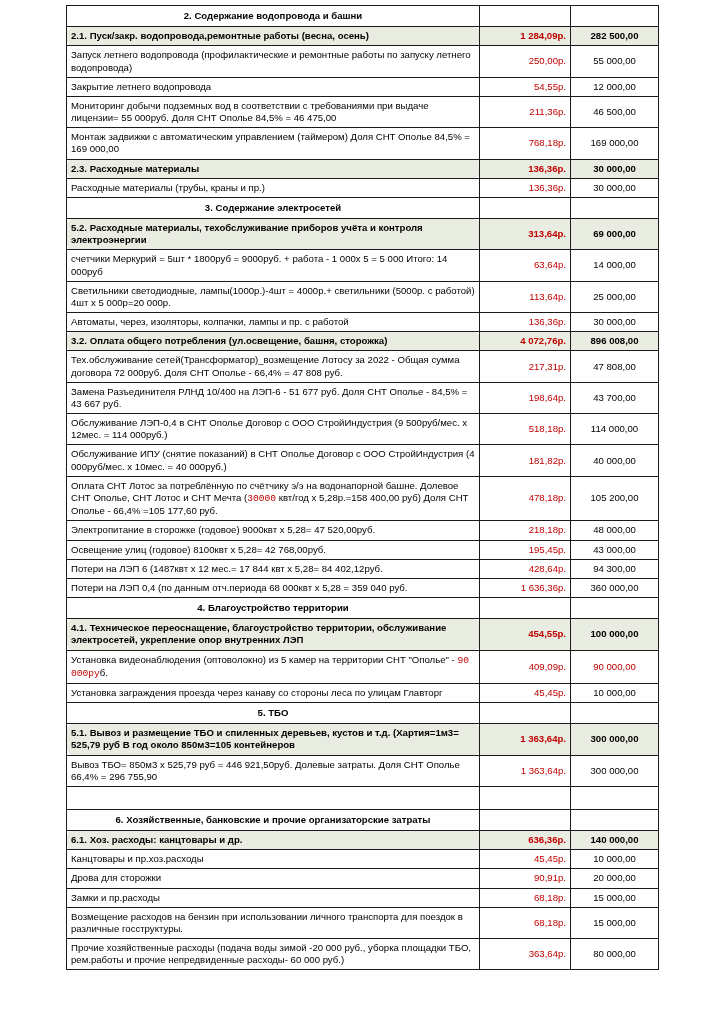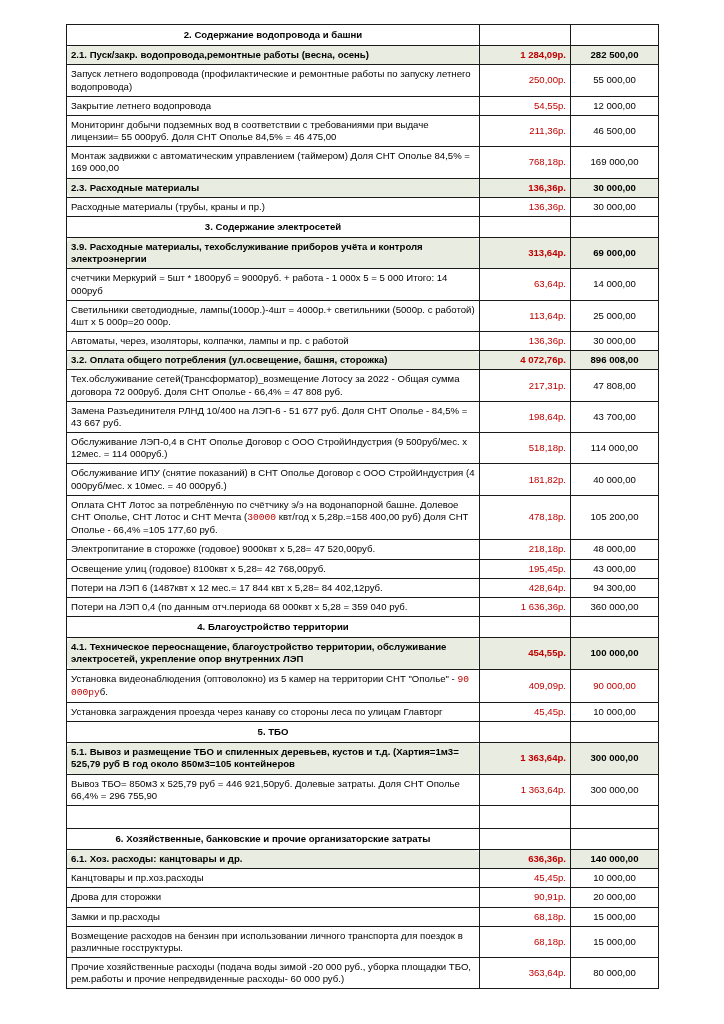--- a/index.html
+++ b/index.html
@@ -12,21 +12,21 @@
     height: 1024px;
     font-family: "Liberation Sans", sans-serif;
     color: #000000;
     overflow: hidden;
   }
   .page {
     position: relative;
     width: 572px;
     height: 1024px;
     box-sizing: border-box;
-    padding: 24px 66px 0 66px;
+    padding: 5px 66px 0 66px;
   }
   table.budget {
     width: 592px;
     border-collapse: collapse;
     table-layout: fixed;
     font-size: 9.6px;
     line-height: 1.27;
   }
   table.budget col.c-desc  { width: 413px; }
   table.budget col.c-rate  { width: 91px; }
@@ -134,21 +134,21 @@
           <td class="desc">Расходные материалы (трубы, краны и пр.)</td>
           <td class="rate">136,36р.</td>
           <td class="total">30 000,00</td>
         </tr>
         <tr class="section">
           <td class="desc">3.  Содержание электросетей</td>
           <td class="rate"></td>
           <td class="total"></td>
         </tr>
         <tr class="highlight">
-          <td class="desc">3.9.  Расходные материалы, техобслуживание приборов учёта и контроля электроэнергии</td>
+          <td class="desc">5.2.  Расходные материалы, техобслуживание приборов учёта и контроля электроэнергии</td>
           <td class="rate">313,64р.</td>
           <td class="total">69 000,00</td>
         </tr>
         <tr>
           <td class="desc">счетчики Меркурий = 5шт * 1800руб = 9000руб. +  работа - 1 000х 5 = 5 000 Итого: 14 000руб</td>
           <td class="rate">63,64р.</td>
           <td class="total">14 000,00</td>
         </tr>
         <tr>
           <td class="desc">Светильники светодиодные, лампы(1000р.)-4шт = 4000р.+  светильники (5000р. с работой) 4шт х 5 000р=20 000р.</td>

